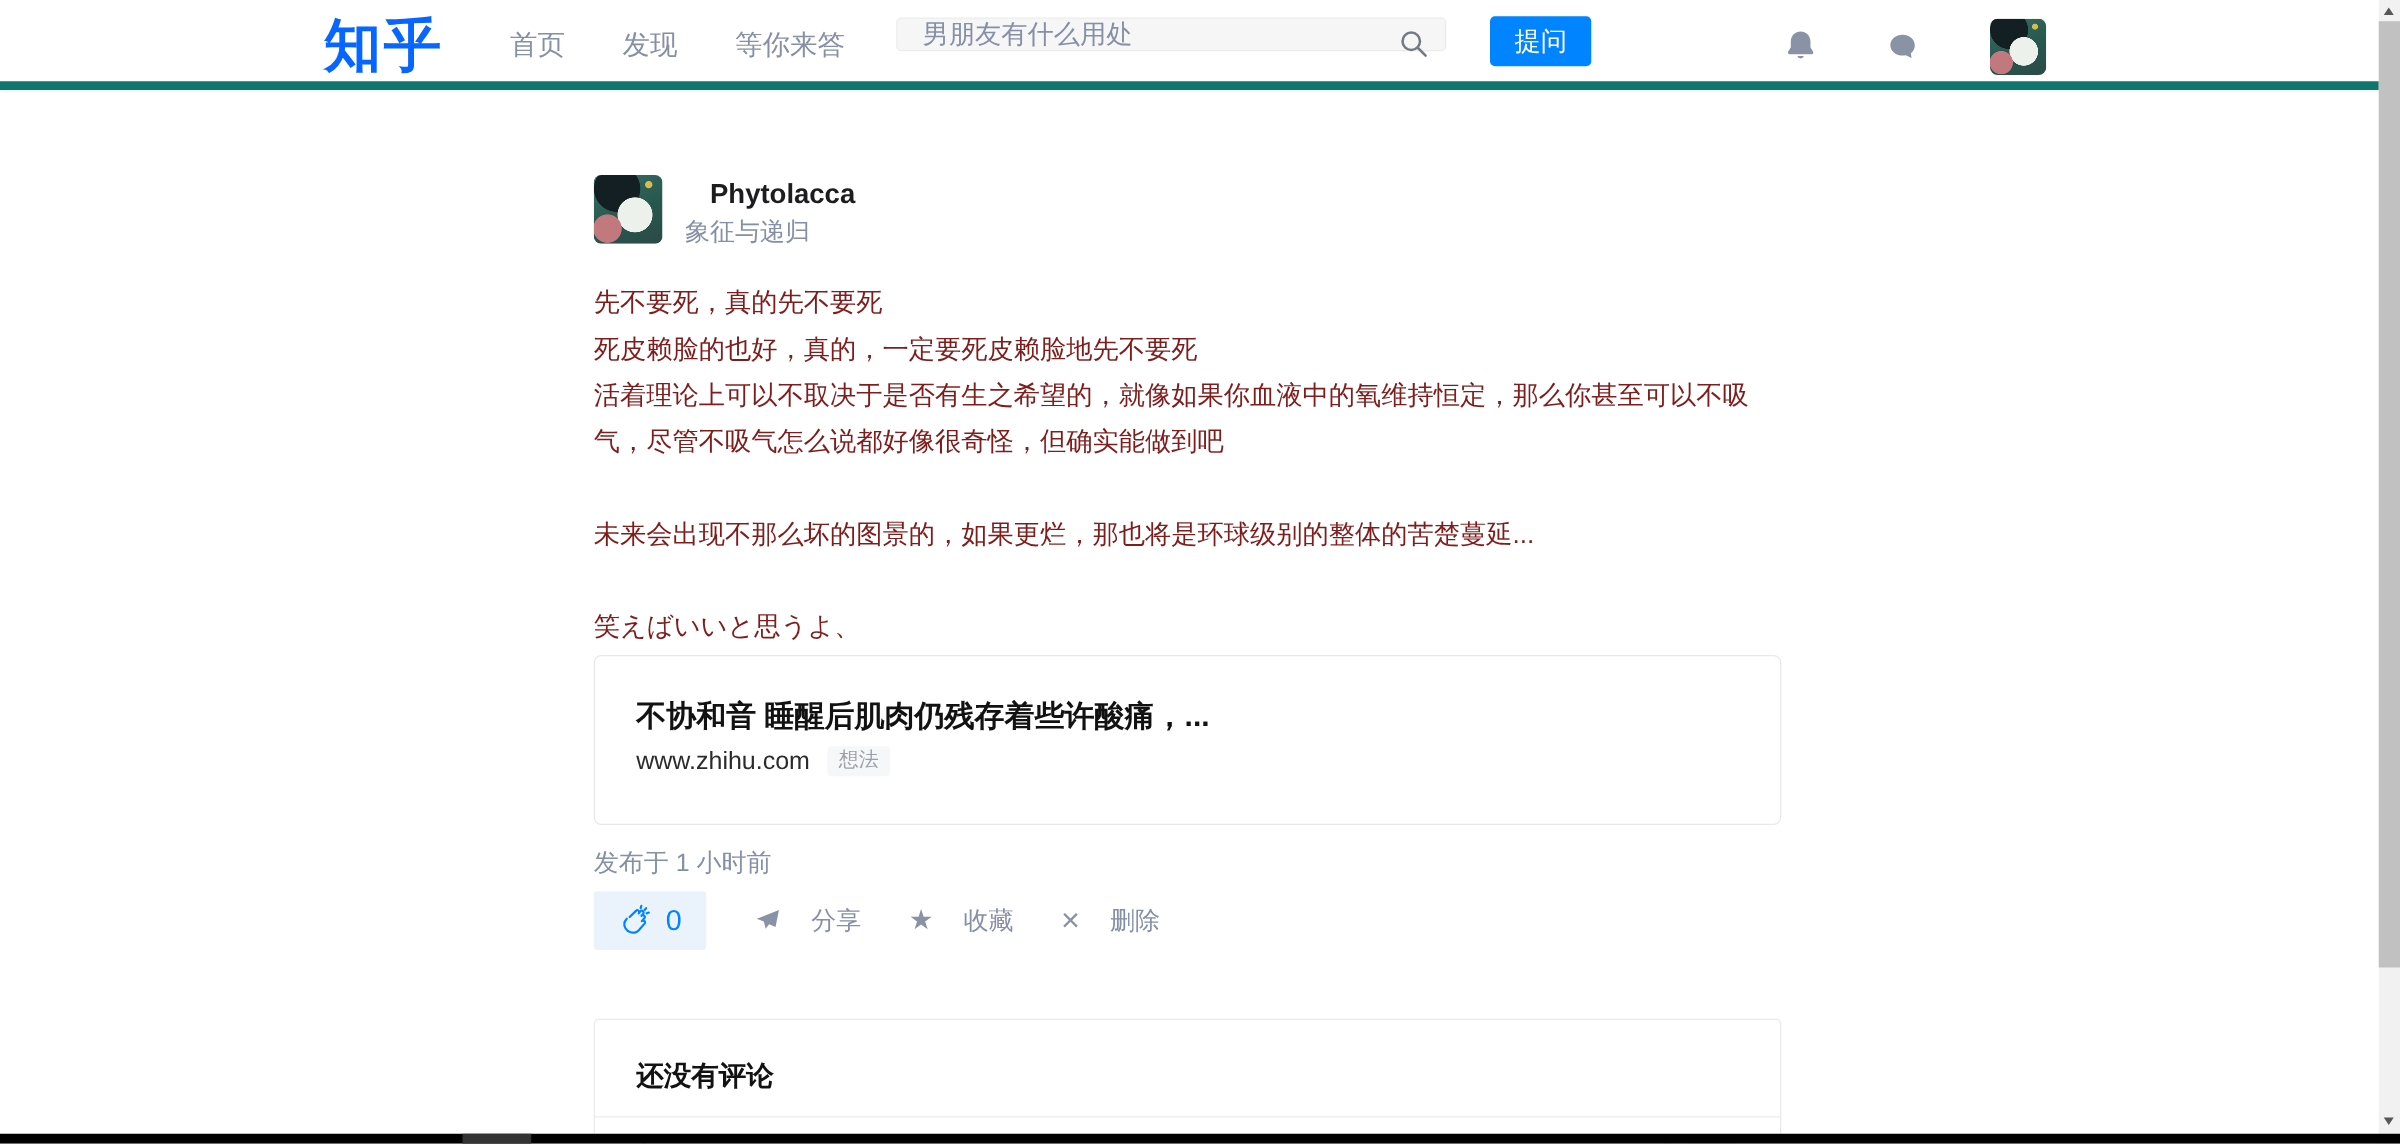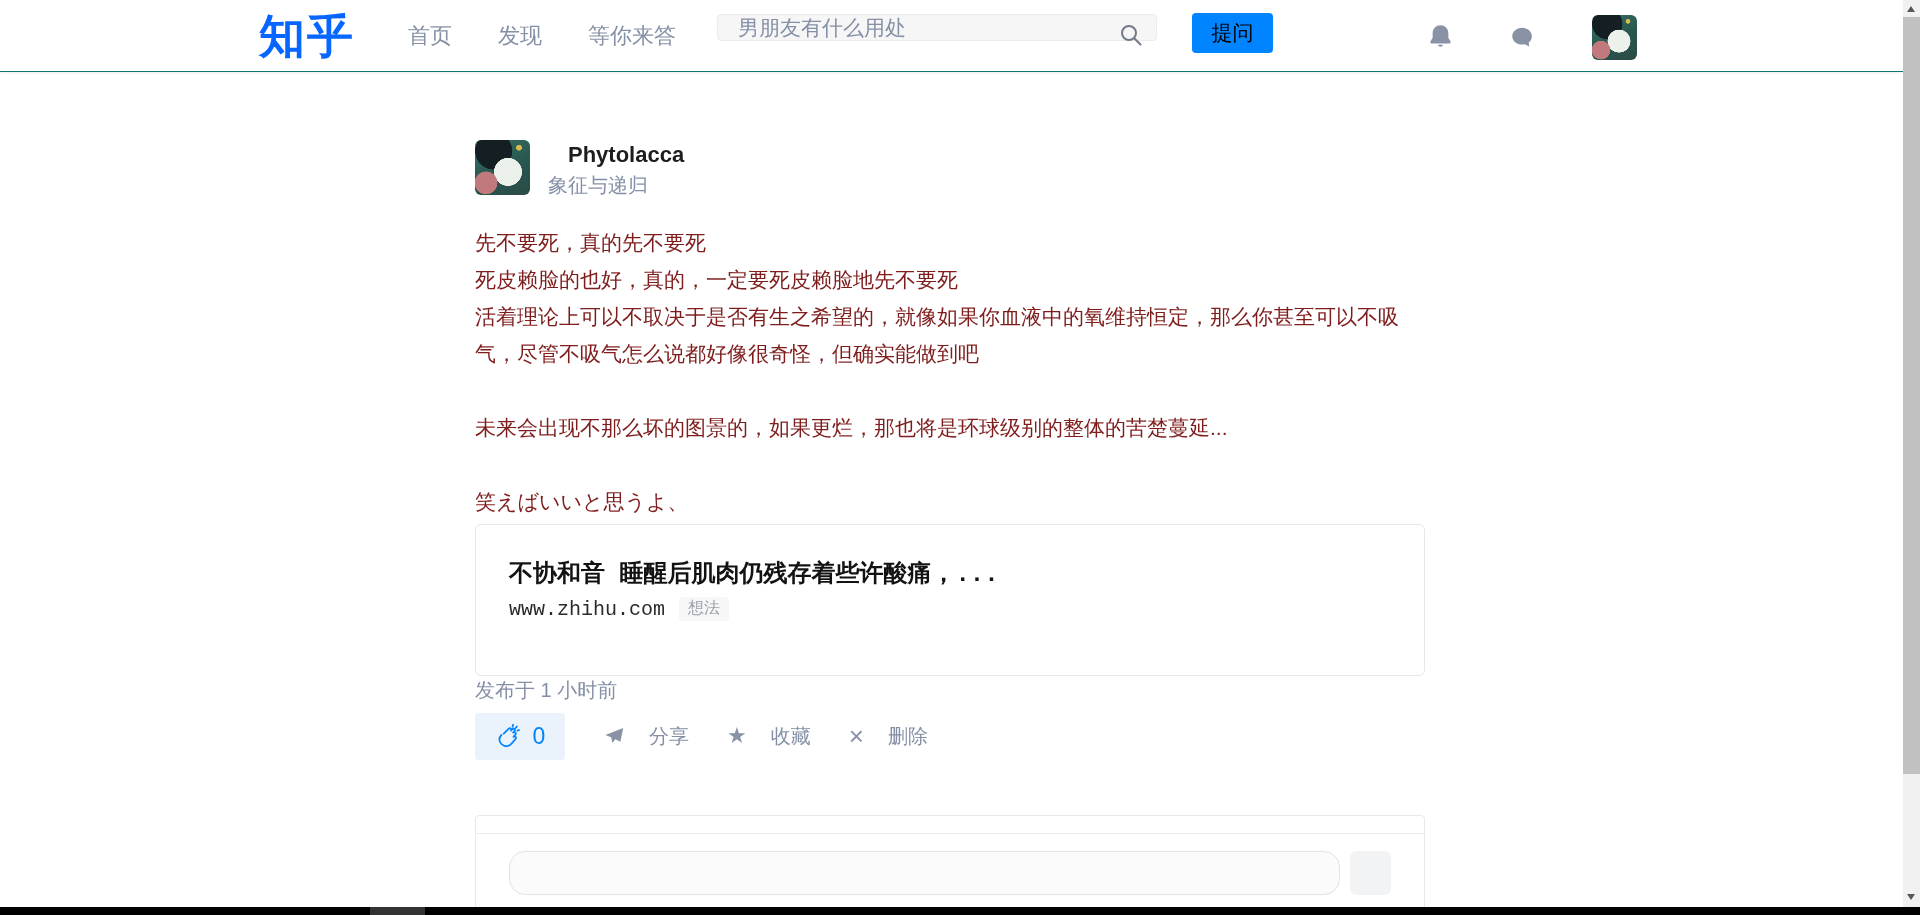--- a/index.html
+++ b/index.html
@@ -2,34 +2,34 @@
 <html style="--accent: #0084ff; --logo_blue: #0666ff; --muted: #8590a6;"><head>
 <meta charset="utf-8">
 <style>
   * { margin:0; padding:0; box-sizing:border-box; }
   html,body { width:1920px; height:915px; overflow:hidden; background:#fff;
     font-family:"Liberation Sans","DejaVu Sans",sans-serif; }
   .stage { position:relative; width:1920px; height:915px; background:#fff; }
 
   
   .topbar { position:absolute; left:0; top:0; width:1920px; height:72px; background:#fff;
-    border-bottom:1px solid #0f766e; box-shadow:0 1px 3px rgba(26,26,26,.08); z-index:6; }
+    border-bottom:7px solid #0f766e; box-shadow:0 1px 3px rgba(26,26,26,.08); z-index:6; }
   .logo { position:absolute; left:259px; top:10px; font-size:46px; font-weight:600;
     color:var(--logo_blue,#0666ff); letter-spacing:2px; cursor:pointer; line-height:52px; }
   .nav { position:absolute; left:408px; top:0; height:71px; display:flex; align-items:center; gap:46px; }
   .nav a { font-size:22px; color:var(--muted,#8590a6); text-decoration:none; cursor:pointer; }
   .search { position:absolute; left:717px; top:14px; width:440px; height:27px;
     background:#f6f6f6; border:1px solid #ebebeb; border-radius:4px; }
   .search input { position:absolute; left:0; top:0; width:100%; height:100%; border:none; outline:none;
     background:transparent; padding:0 52px 0 20px; font-size:21px; color:#333;
     font-family:"Liberation Sans","DejaVu Sans",sans-serif; }
   .search input::placeholder { color:#8590a6; opacity:1; }
   .search .mag { position:absolute; right:12px; top:7px; width:26px; height:26px; cursor:pointer; }
   .askbtn { position:absolute; left:1192px; top:13px; width:81px; height:40px; border:none;
-    background:var(--accent,#0084ff); color:#000000; font-size:21px; border-radius:4px; cursor:pointer;
+    background:var(--accent,#0084ff); color:#ffffff; font-size:21px; border-radius:4px; cursor:pointer;
     font-family:Liberation Sans, sans-serif; }
   .hicon { position:absolute; top:22px; cursor:pointer; line-height:0; }
   .hicon.bell { left:1426px; }
   .hicon.chat { left:1509px; top:24px; }
   .avatar-img { border-radius:6px; cursor:pointer;
     background:
       radial-gradient(circle at 80% 14%, #d9bb4c 4%, transparent 5%),
       radial-gradient(circle at 20% 78%, #c2797e 18%, transparent 19%),
       radial-gradient(circle at 60% 58%, #edf1ec 30%, transparent 31%),
       radial-gradient(circle at 34% 20%, #141f24 32%, transparent 33%),
@@ -39,22 +39,22 @@
   
   .main { position:absolute; left:475px; top:72px; width:950px; }
   .author { position:absolute; left:0; top:68px; height:55px; }
   .author .avatar-img { position:absolute; left:0; top:0; width:55px; height:55px; }
   .a-name { position:absolute; left:73px; top:2px; font-size:22px; font-weight:700; color:#1d1d1f; white-space:nowrap;margin-left:20px; }
   .a-bio  { position:absolute; left:73px; top:32px; font-size:20px; color:var(--muted,#8590a6); white-space:nowrap; }
 
   .content { position:absolute; left:0; top:152px; width:950px; font-size:21px; line-height:37px;
     color:#7f1d1d; white-space:pre-line; }
 
-  .linkcard { position:absolute; left:0; top:452px; width:950px; height:152px;
-    border:1px solid #e6e8eb; border-radius:6px; background:#fff; cursor:pointer;font-family:Liberation Mono, monospace; }
+  .linkcard { position:absolute; left:0; top:452px; width:950px; height:136px;
+    border:1px solid #e6e8eb; border-radius:6px; background:#fff; cursor:pointer; }
   .lc-title { position:absolute; left:33px; top:32px; font-size:24px; font-weight:700; color:#121212; white-space:nowrap; }
   .lc-meta { position:absolute; left:33px; top:72px; display:flex; align-items:center; }
   .lc-url { font-size:20px; color:#2b2b2b; }
   .lc-badge { margin-left:14px; font-size:16px; color:#9aa0a8; background:#f6f7f8; border-radius:3px;
     padding:4px 9px; line-height:16px; }
 
   .published { position:absolute; left:0; top:605px; font-size:20px; color:var(--muted,#8590a6); }
 
   .actions { position:absolute; left:0; top:640px; height:48px; display:flex; align-items:center; }
   .clap { display:flex; align-items:center; justify-content:center; gap:11px; width:90px; height:47px;
@@ -174,20 +174,21 @@
         <span class="glyph">★</span>
         <span>收藏</span>
       </button>
       <button class="act">
         <span class="glyph x">×</span>
         <span>删除</span>
       </button>
     </div>
 
     <section class="comments">
+      <div class="c-head">还没有评论</div>
       <div class="c-divider"></div>
       <div class="c-inputrow">
         <div class="c-input"></div>
         <button class="c-btn"></button>
       </div>
     </section>
 
   </main>
 
   <div class="sbar">

